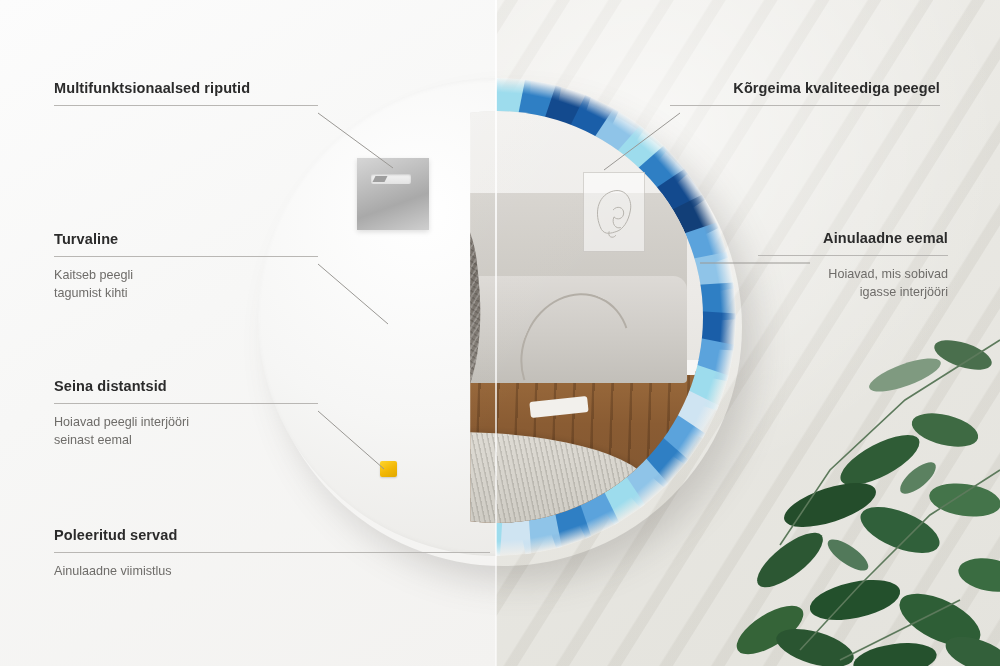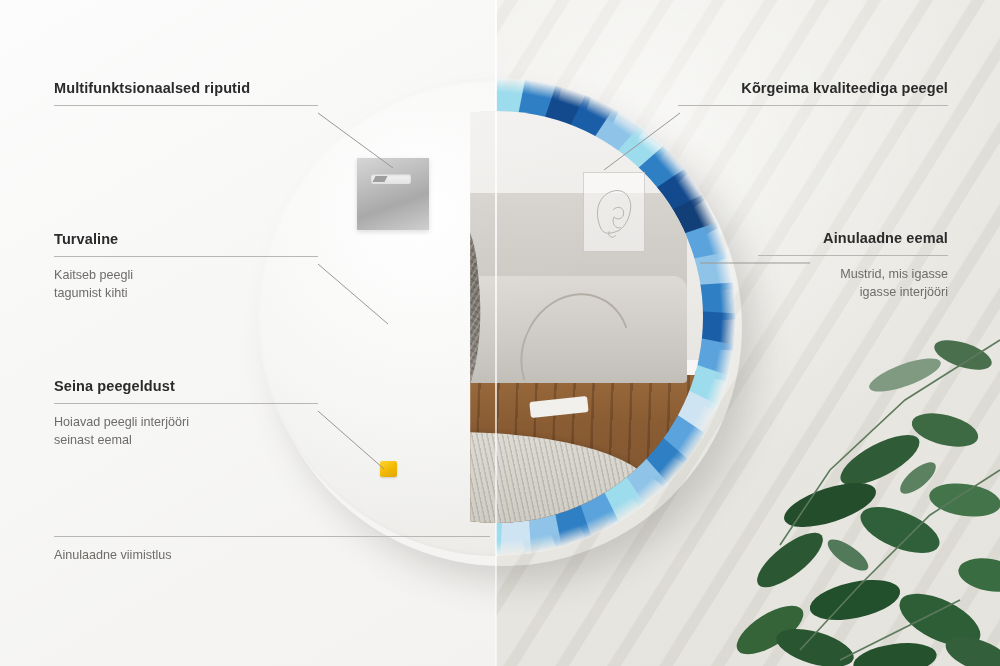--- a/index.html
+++ b/index.html
@@ -241,21 +241,21 @@
   .callout .desc {
     font-size:12.6px; color:#6e6c69; line-height:1.42; white-space:pre-line;
   }
   .callout.left { left:54px; text-align:left; }
   .callout.right { text-align:right; }
 
   .c1 { top:80px; width:264px; }
   .c2 { top:231px; width:264px; }
   .c3 { top:378px; width:264px; }
   .c4 { top:527px; width:436px; }
-  .c5 { right:52px; top:80px; width:270px; }
+  .c5 { right:60px; top:80px; width:270px; }
   .c6 { right:52px; top:230px; width:190px; }
 
   
   .leader { position:absolute; inset:0; z-index:7; pointer-events:none; }
 </style>
 </head>
 <body>
 
 <div id="stage">
 
@@ -498,36 +498,37 @@
   </div>
 
   <div class="callout left c2">
     <div class="title">Turvaline</div>
     <div class="rule"></div>
     <div class="desc">Kaitseb peegli
 tagumist kihti</div>
   </div>
 
   <div class="callout left c3">
-    <div class="title">Seina peegeldust</div>
+    <div class="title">Seina distantsid</div>
     <div class="rule"></div>
     <div class="desc">Hoiavad peegli interjööri
 seinast eemal</div>
   </div>
 
   <div class="callout left c4">
+    <div class="title">Poleeritud servad</div>
     <div class="rule"></div>
     <div class="desc">Ainulaadne viimistlus</div>
   </div>
 
   <div class="callout right c5">
     <div class="title">Kõrgeima kvaliteediga peegel</div>
     <div class="rule"></div>
   </div>
 
   <div class="callout right c6">
     <div class="title">Ainulaadne eemal</div>
     <div class="rule"></div>
-    <div class="desc">Mustrid, mis igasse
+    <div class="desc">Hoiavad, mis sobivad
 igasse interjööri</div>
   </div>
 
 </div>
 
 </body></html>

